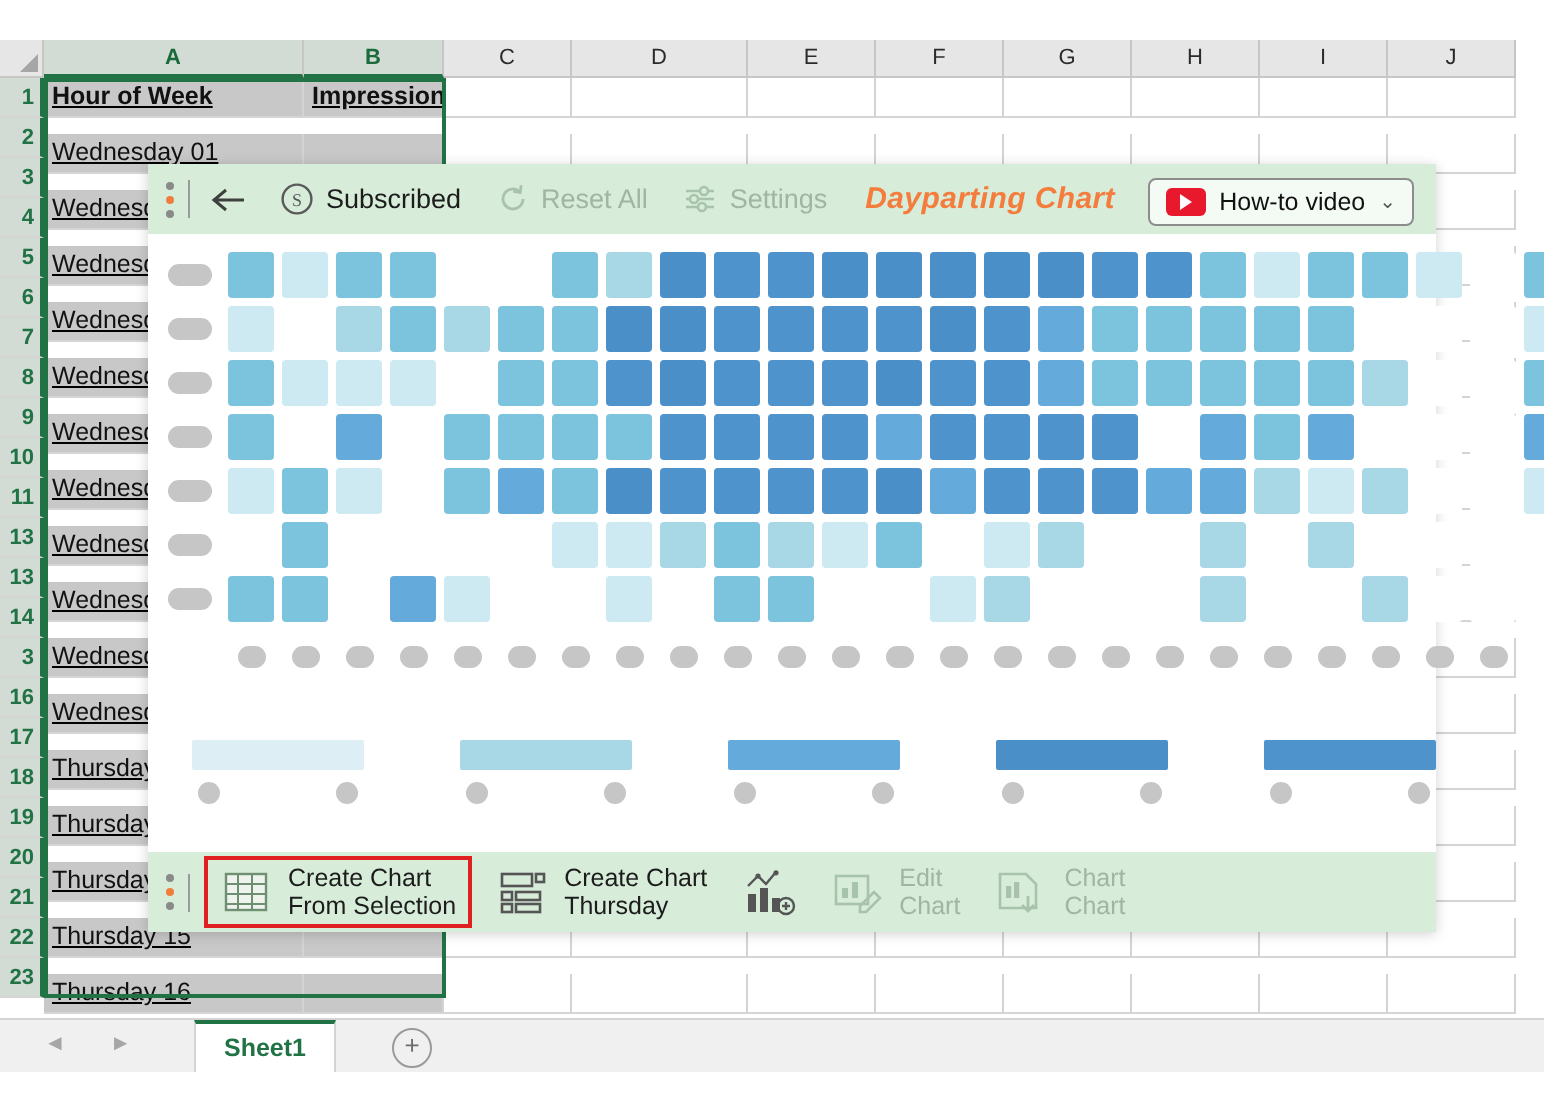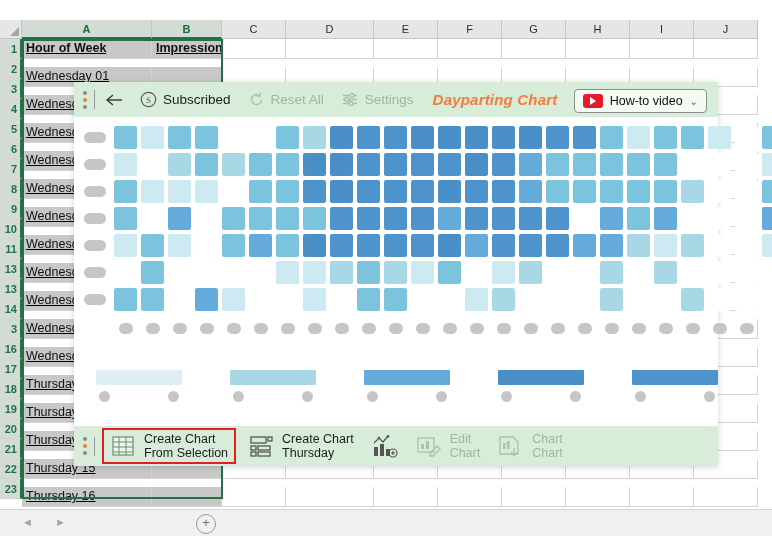--- a/index.html
+++ b/index.html
@@ -427,20 +427,21 @@
         <div class="cell" style="width: 64px;"></div>
       </div>
     </div>
   <div class="sel-outline"></div>
 
   <div class="tabbar">
     <div class="navarrows">
       <span>◄</span>
       <span>►</span>
     </div>
+    <div class="sheettab">Sheet1</div>
     <div class="addsheet">+</div>
   </div>
 
   <div class="panel">
 
     <div class="panel-head">
       <div class="kebab">
           <i></i>
           <i class="mid"></i>
           <i></i>

